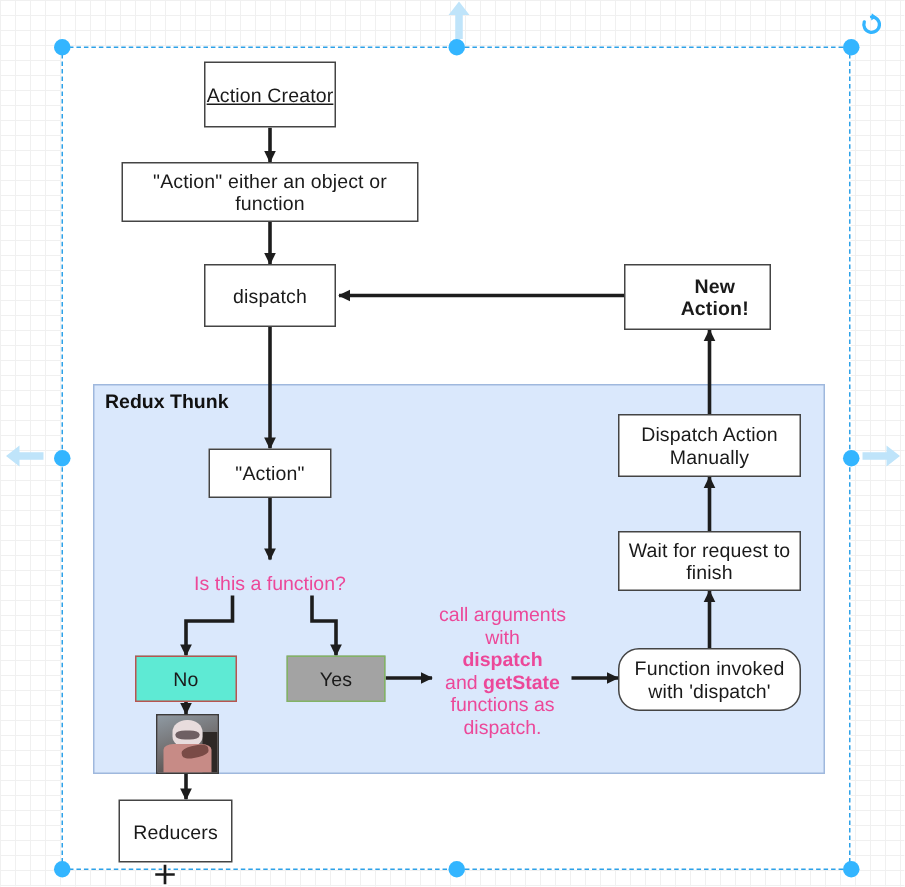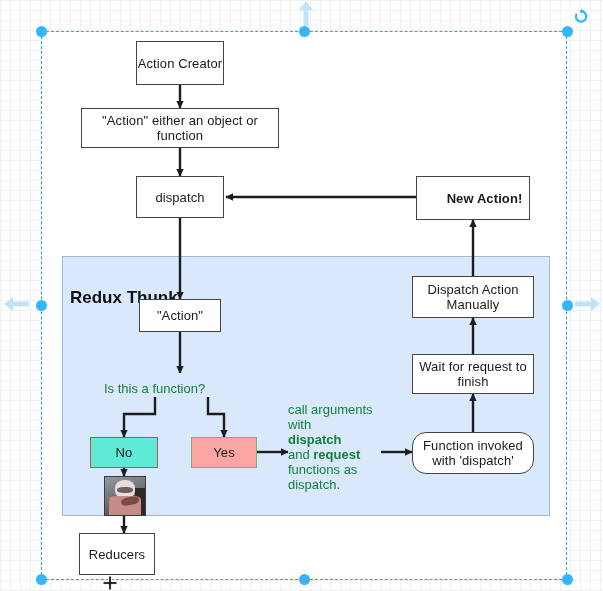--- a/index.html
+++ b/index.html
@@ -37,35 +37,35 @@
     text-align:center;
     color:#1a1a1a;
     font-size:13px;
     line-height:15px;
     background:#ffffff;
     border:1.6px solid #444444;
     letter-spacing:0.1px;
   }
   .node.bold{font-weight:bold;}
   .node.no{background:#5eead4;border-color:#b85450;}
-  .node.yes{background:#fca5a5;border-color:#82b366;}
+  .node.yes{background:#a3a3a3;border-color:#82b366;}
   .container-box{
     position:absolute;
     box-sizing:border-box;
     background:#dae8fc;
     border:1.4px solid #9fb8dd;
   }
   .container-title{
     position:absolute;
-    font-size:17px;font-weight:bold;color:#111111;margin-top:28px;
+    font-size:13px;font-weight:bold;color:#111111;
   }
   .plain-label{
     position:absolute;
-    font-size:13px;line-height:15px;color:#15803d;
-    text-align:left;
+    font-size:13px;line-height:15px;color:#ec4899;
+    text-align:center;
   }
   .plain-label b{font-weight:bold;}
   
   .thumb{
     position:absolute;
     border:1px solid #3b3b3b;
     overflow:hidden;
     background:#9a8f93;
   }
   .thumb .sky{position:absolute;inset:0;background:linear-gradient(160deg,#8f9aa3 0%,#6e6a6a 55%,#4a4140 100%);}
@@ -131,21 +131,21 @@
       <path d="M473,432 L473,394"></path>
 
       <path d="M473,354 L473,318"></path>
 
       <path d="M473,276 L473,220"></path>
 
       <path d="M416,197 L226,197"></path>
     </g>
   </svg>
 
-  <div class="node" style="left:136px;top:41px;width:88px;height:44px;">Action Creator</div>
+  <div class="node" style="left:136px;top:41px;width:88px;height:44px;text-decoration:underline;">Action Creator</div>
 
   <div class="node" style="left:81px;top:108px;width:198px;height:40px;">"Action" either an object or function</div>
 
   <div class="node" style="left:136px;top:176px;width:88px;height:42px;">dispatch</div>
 
   <div class="node" style="left:139px;top:299px;width:82px;height:33px;">"Action"</div>
 
   <div class="plain-label" style="left:104px;top:381px;width:152px;">Is this a function?</div>
 
   <div class="node no" style="left:90px;top:437px;width:68px;height:31px;">No</div>
@@ -160,32 +160,32 @@
       <div class="body"></div>
       <div class="arm"></div>
   </div>
 
   <div class="node" style="left:79px;top:533px;width:76px;height:42px;">Reducers</div>
 
   <div class="plain-label" style="left:288px;top:402px;width:94px;">
     <span>call arguments</span><br>
     <span>with</span><br>
     <b>dispatch</b><br>
-    <span>and </span><b>request</b><br>
+    <span>and </span><b>getState</b><br>
     <span>functions as</span><br>
     <span>dispatch.</span>
   </div>
 
   <div class="node" style="left:412px;top:432px;width:122px;height:42px;border-radius:14px;">Function invoked with 'dispatch'</div>
 
   <div class="node" style="left:412px;top:354px;width:122px;height:40px;">Wait for request to finish</div>
 
   <div class="node" style="left:412px;top:276px;width:122px;height:42px;">Dispatch Action Manually</div>
 
-  <div class="node bold" style="left:416px;top:176px;width:114px;height:44px;padding-left:23px;">New Action!</div>
+  <div class="node bold" style="left:416px;top:176px;width:98px;height:44px;padding-left:23px;">New Action!</div>
 </div>
 
 <div id="selection"></div>
 
 <div class="handle" style="left:36px;top:26px;"></div>
 <div class="handle" style="left:299px;top:26px;"></div>
 <div class="handle" style="left:562px;top:26px;"></div>
 <div class="handle" style="left:36px;top:300px;"></div>
 <div class="handle" style="left:562px;top:300px;"></div>
 <div class="handle" style="left:36px;top:574px;"></div>

